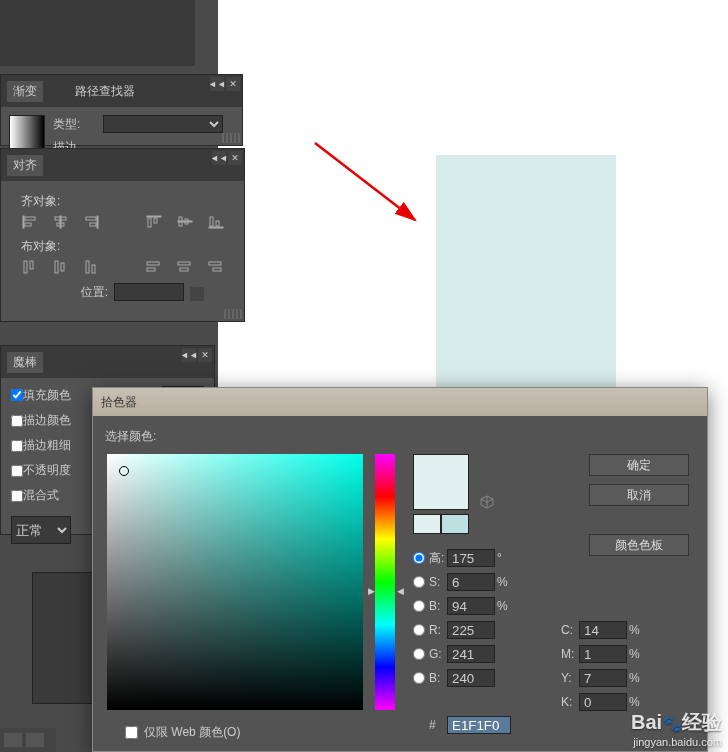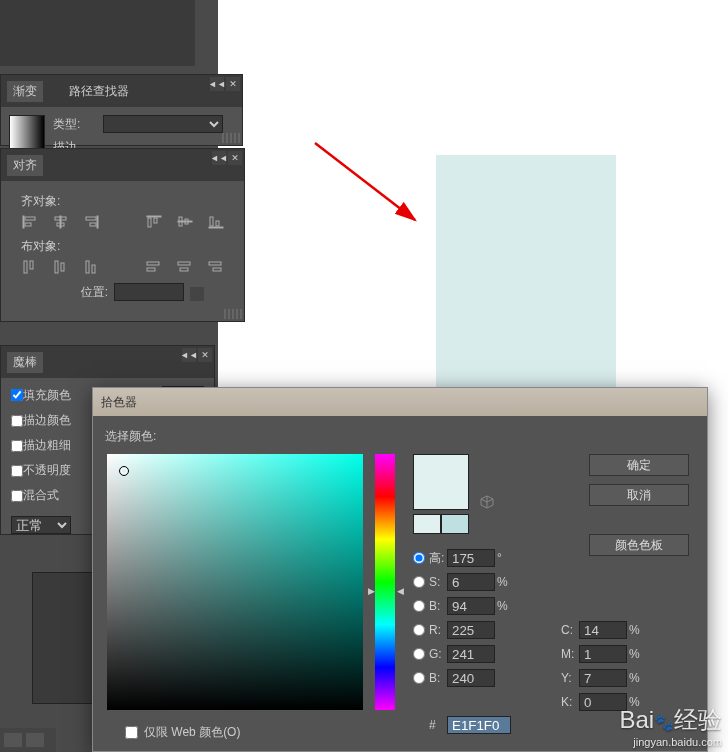--- a/index.html
+++ b/index.html
@@ -7,21 +7,21 @@
     
     .canvas-area { position: absolute; top: 0; left: 218px; right: 0; bottom: 0; background: #fff; }
     .dark-left { position: absolute; top: 0; left: 0; width: 218px; height: 752px; background: #4a4a4a; }
     .dark-top-left { position: absolute; top: 0; left: 0; width: 195px; height: 66px; background: #3a3a3a; }
     
     .sample-rect { position: absolute; left: 436px; top: 155px; width: 180px; height: 232px; background: #d9ecec; }
     
     .arrow { position: absolute; left: 310px; top: 138px; pointer-events: none; }
     
     .panel { position: absolute; background: #535353; border: 1px solid #2a2a2a; color: #ccc; font-size: 12px; }
-    .panel-header { background: #3a3a3a; height: 22px; display: flex; align-items: center; padding: 16px 6px; gap: 20px; }
+    .panel-header { background: #3a3a3a; height: 22px; display: flex; align-items: center; padding: 16px 6px; gap: 26px; }
     .panel-header .tab { color: #ccc; padding: 2px 6px; }
     .panel-header .tab.active { background: #535353; }
     .panel-controls { position: absolute; right: 2px; top: 2px; display: flex; gap: 2px; }
     .panel-controls span { width: 14px; height: 14px; background: #444; display: flex; align-items: center; justify-content: center; font-size: 9px; cursor: pointer; }
     
     .gradient-panel { left: 0; top: 74px; width: 243px; height: 72px; }
     .gradient-body { padding: 8px; display: flex; gap: 8px; align-items: flex-start; }
     .gradient-swatch { width: 36px; height: 36px; background: linear-gradient(to right, #fff, #000); border: 1px solid #222; }
     .gradient-type { display: flex; align-items: center; gap: 23px; }
     .gradient-type select { background: #3a3a3a; border: 1px solid #222; color: #ccc; width: 120px; height: 18px; }
@@ -34,21 +34,21 @@
     .align-ic { width: 20px; height: 16px; display: flex; align-items: center; justify-content: center; }
     .align-ic svg { stroke: #aaa; }
     .pos-row { display: flex; justify-content: flex-end; align-items: flex-end; gap: 6px; padding-right: 20px; margin-top: 8px; }
     .pos-row input { width: 70px; height: 18px; background: #3a3a3a; border: 1px solid #222; color: #ccc; }
     
     .wand-panel { left: 0; top: 345px; width: 215px; height: 190px; }
     .wand-body { padding: 8px 10px; }
     .wand-row { display: flex; align-items: center; margin-bottom: 8px; }
     .wand-row input[type=checkbox] { width: 12px; height: 12px; }
     .wand-row .num { width: 42px; height: 18px; background: #3a3a3a; border: 1px solid #222; color: #fca5a5; text-align: center; }
-    .blend-select { width: 60px; height: 18px; background: #3a3a3a; border: 1px solid #222; color: #ccc; margin-top: 4px; margin-bottom: 8px; }
+    .blend-select { width: 60px; height: 28px; background: #3a3a3a; border: 1px solid #222; color: #ccc; margin-top: 4px; margin-bottom: 8px; }
     
     .thumb-area { position: absolute; left: 32px; top: 572px; width: 170px; height: 132px; background: #3a3a3a; border: 1px solid #222; }
     
     .bottom-bar { position: absolute; left: 0; bottom: 0; width: 56px; height: 24px; background: #444; display: flex; align-items: center; }
     .bottom-bar span { width: 18px; height: 14px; margin-left: 4px; background: #555; }
     
     .picker-dialog { position: absolute; left: 92px; top: 387px; width: 616px; height: 365px; background: #535353; border: 1px solid #888; box-shadow: 0 4px 20px rgba(0,0,0,0.5); }
     .picker-titlebar { height: 28px; background: linear-gradient(#c9c0b5, #b8afa0); display: flex; align-items: center; padding: 0 8px; color: #333; font-size: 12px; }
     .picker-body { padding: 12px; color: #ccc; font-size: 12px; position: relative; height: calc(100% - 28px); }
     .picker-label { margin-bottom: 8px; }
@@ -78,21 +78,21 @@
     .cf-label { width: 18px; }
     .cf-input { width: 48px; height: 18px; background: #3a3a3a; border: 1px solid #222; color: #ccc; padding: 0 4px; text-align: left; }
     .cf-unit { margin-left: 2px; width: 14px; }
     .cf-col2 { position: absolute; left: 468px; top: 202px; }
     .hex-row { position: absolute; left: 320px; top: 300px; display: flex; align-items: center; }
     .hex-row .cf-input { width: 64px; background: #5a7a9a; color: #fff; }
     
     .web-only { position: absolute; left: 32px; top: 308px; display: flex; align-items: center; gap: 6px; }
     
     .watermark { position: absolute; right: 6px; bottom: 4px; color: rgba(255,255,255,0.85); font-size: 11px; text-align: right; text-shadow: 0 1px 2px rgba(0,0,0,0.5); }
-    .watermark .big { font-size: 24px; font-weight: normal; margin-top: 32px; }
+    .watermark .big { font-size: 20px; font-weight: bold; margin-top: 32px; }
     
     .resize-grip { position: absolute; right: 2px; bottom: 2px; width: 18px; height: 10px; 
       background: repeating-linear-gradient(90deg, #666 0 2px, transparent 2px 4px); }
   </style>
 </head>
 <body>
 
 <div class="dark-left"></div>
 <div class="dark-top-left"></div>
 <div class="canvas-area"></div>

